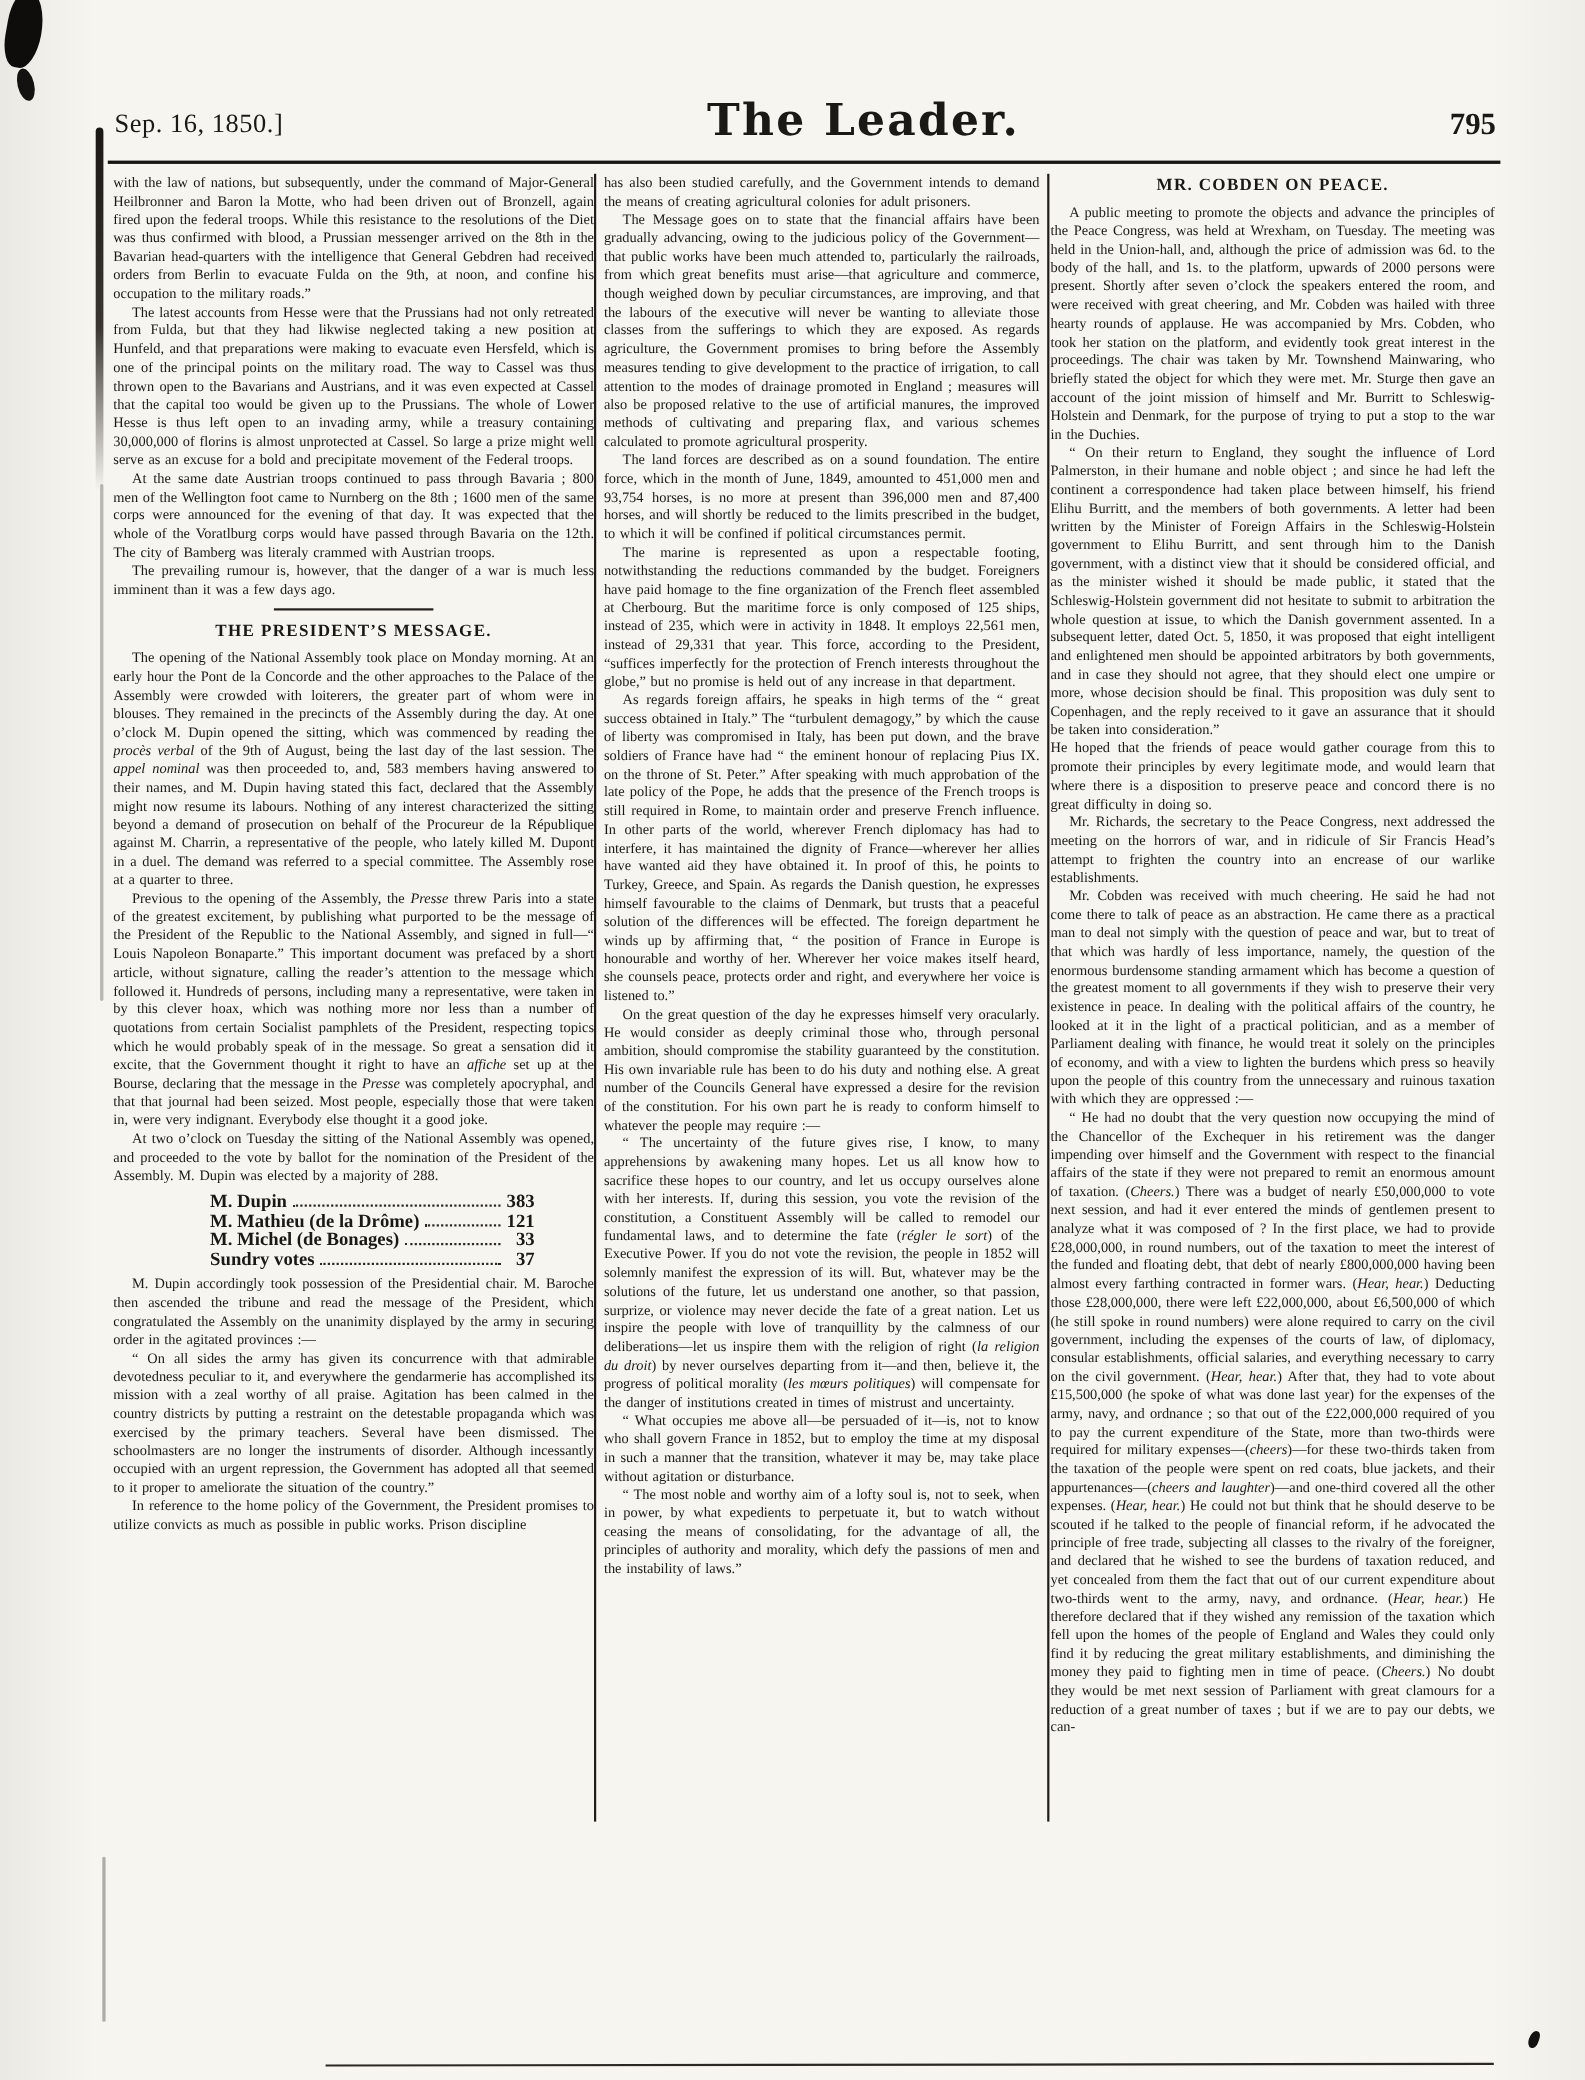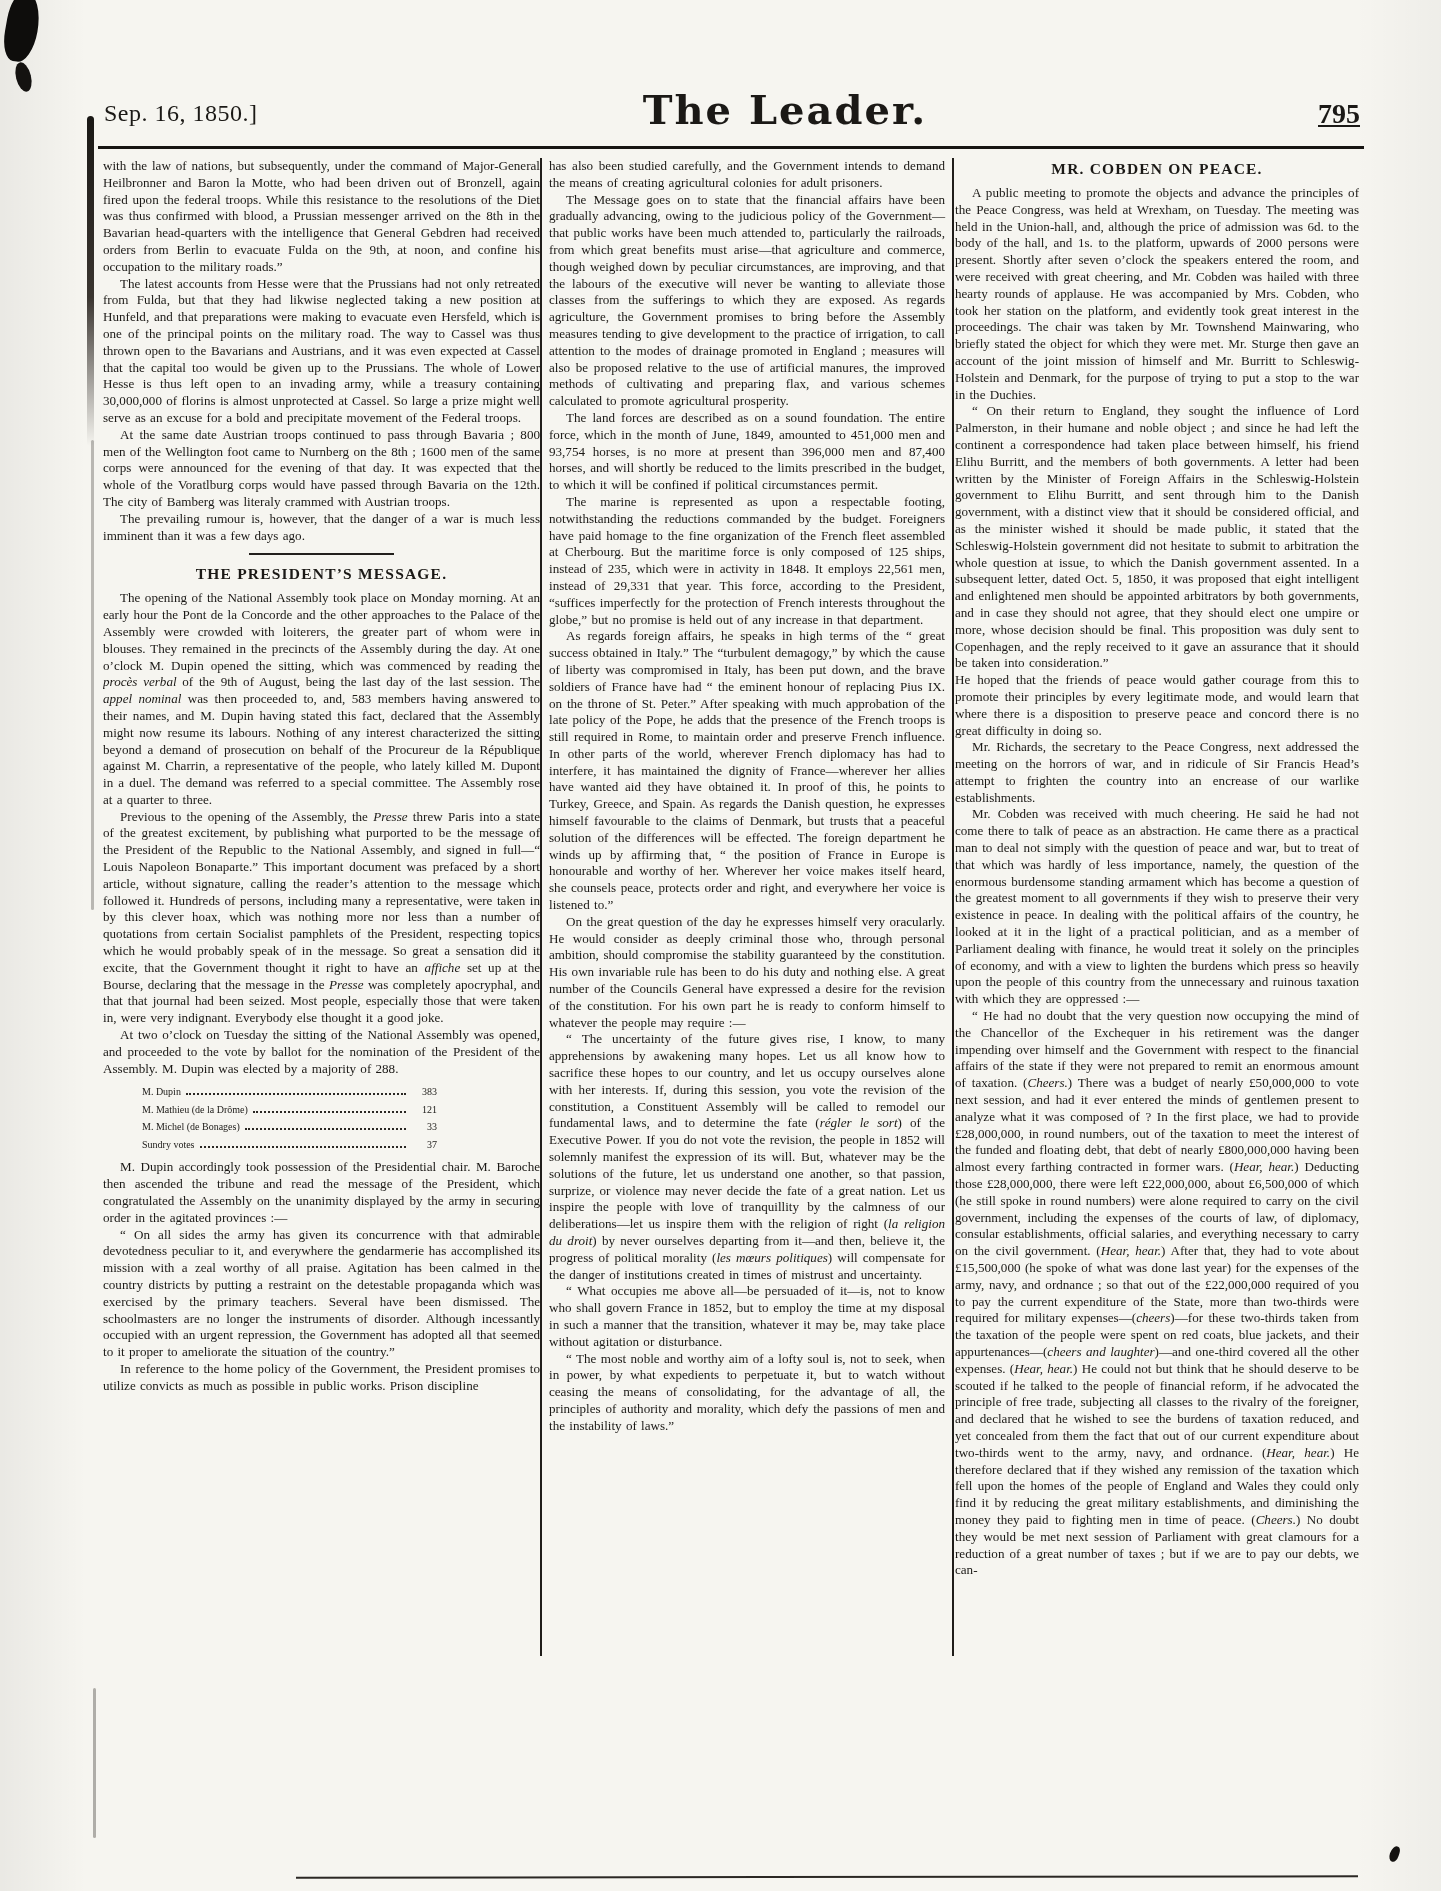--- a/index.html
+++ b/index.html
@@ -8,36 +8,36 @@
     background:#f6f5f0;
     font-family:"Liberation Serif", serif;
     color:#1b1916;
   }
   .scan-shade{position:absolute;inset:0;background:linear-gradient(90deg,rgba(0,0,0,0.05),rgba(0,0,0,0) 6%,rgba(0,0,0,0) 94%,rgba(0,0,0,0.03));pointer-events:none;}
   
   .page-header{position:absolute;left:100px;top:86px;width:1262px;height:56px;}
   .issue-date{position:absolute;left:4px;top:14px;font-size:24px;letter-spacing:0.5px;}
   .masthead{position:absolute;left:12px;top:0;width:100%;text-align:center;transform:translateX(42px);
     font-family:"DejaVu Serif", serif;font-weight:bold;font-size:40px;letter-spacing:2px;}
-  .page-number{position:absolute;right:2px;top:12px;font-size:28px;font-weight:bold;text-decoration:underline;}
+  .page-number{position:absolute;right:2px;top:12px;font-size:28px;font-weight:bold;}
   .header-rule{position:absolute;left:98px;top:146px;width:1266px;height:3px;background:#171512;}
   
   .columns{position:absolute;left:103px;top:158px;display:flex;}
   .column{height:1502px;overflow:hidden;}
   .col-0{width:437px;}
   .col-1{width:396px;padding:0 7px;}
   .col-2{width:404px;padding-left:1px;}
   .col-divider{width:2px;height:1498px;background:#201d1a;}
   
   .para{margin:0;text-indent:17px;text-align:justify;font-size:13.1px;line-height:16.8px;word-spacing:1px;}
   .para.no-indent{text-indent:0;}
   .article-heading{margin:10px 0 7px;text-align:center;font-size:15.5px;font-weight:bold;letter-spacing:1.2px;}
   .col-2 .article-heading{margin-top:2px;}
   .separator{width:145px;border-top:2px solid #221f1c;margin:9px auto;}
-  .vote-table{margin:6px 0 6px 39px;width:295px;font-size:10px;line-height:17.5px;}
+  .vote-table{margin:6px 0 6px 88px;width:295px;font-size:17px;line-height:17.5px;font-weight:bold;}
   .vote-row{display:flex;align-items:baseline;}
   .vote-name{white-space:nowrap;}
   .vote-dots{flex:1;border-bottom:2px dotted #2a2724;margin:0 5px 3px 5px;min-width:30px;}
   .vote-value{width:26px;text-align:right;}
   
   .ink-blob-corner{position:absolute;left:6px;top:-8px;width:32px;height:70px;background:#0e0d0c;
     border-radius:46% 58% 52% 44%;transform:rotate(10deg);}
   .ink-blob-small{position:absolute;left:16px;top:62px;width:15px;height:30px;background:#141210;
     border-radius:50%;transform:rotate(-14deg);}
   .ink-streak{position:absolute;left:87px;top:116px;width:7px;height:330px;border-radius:4px;

